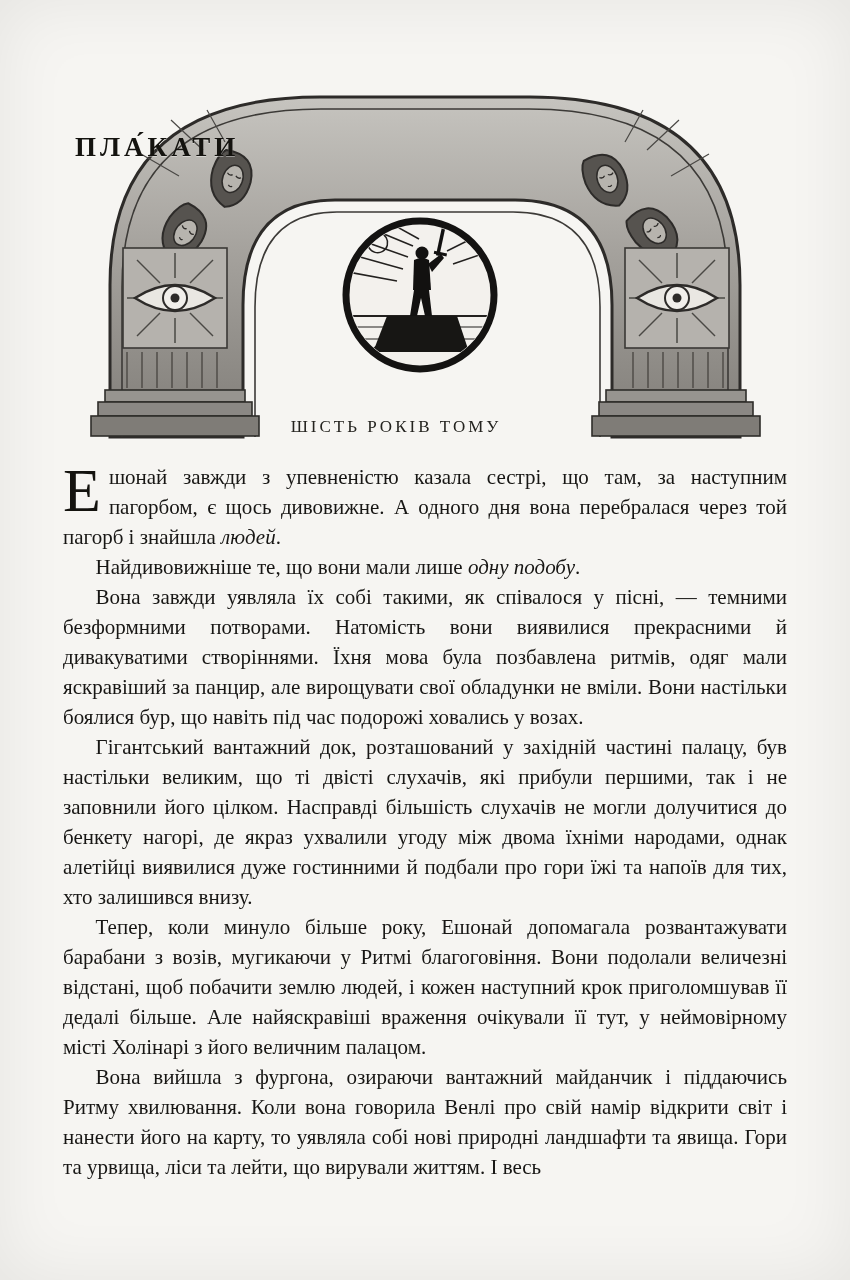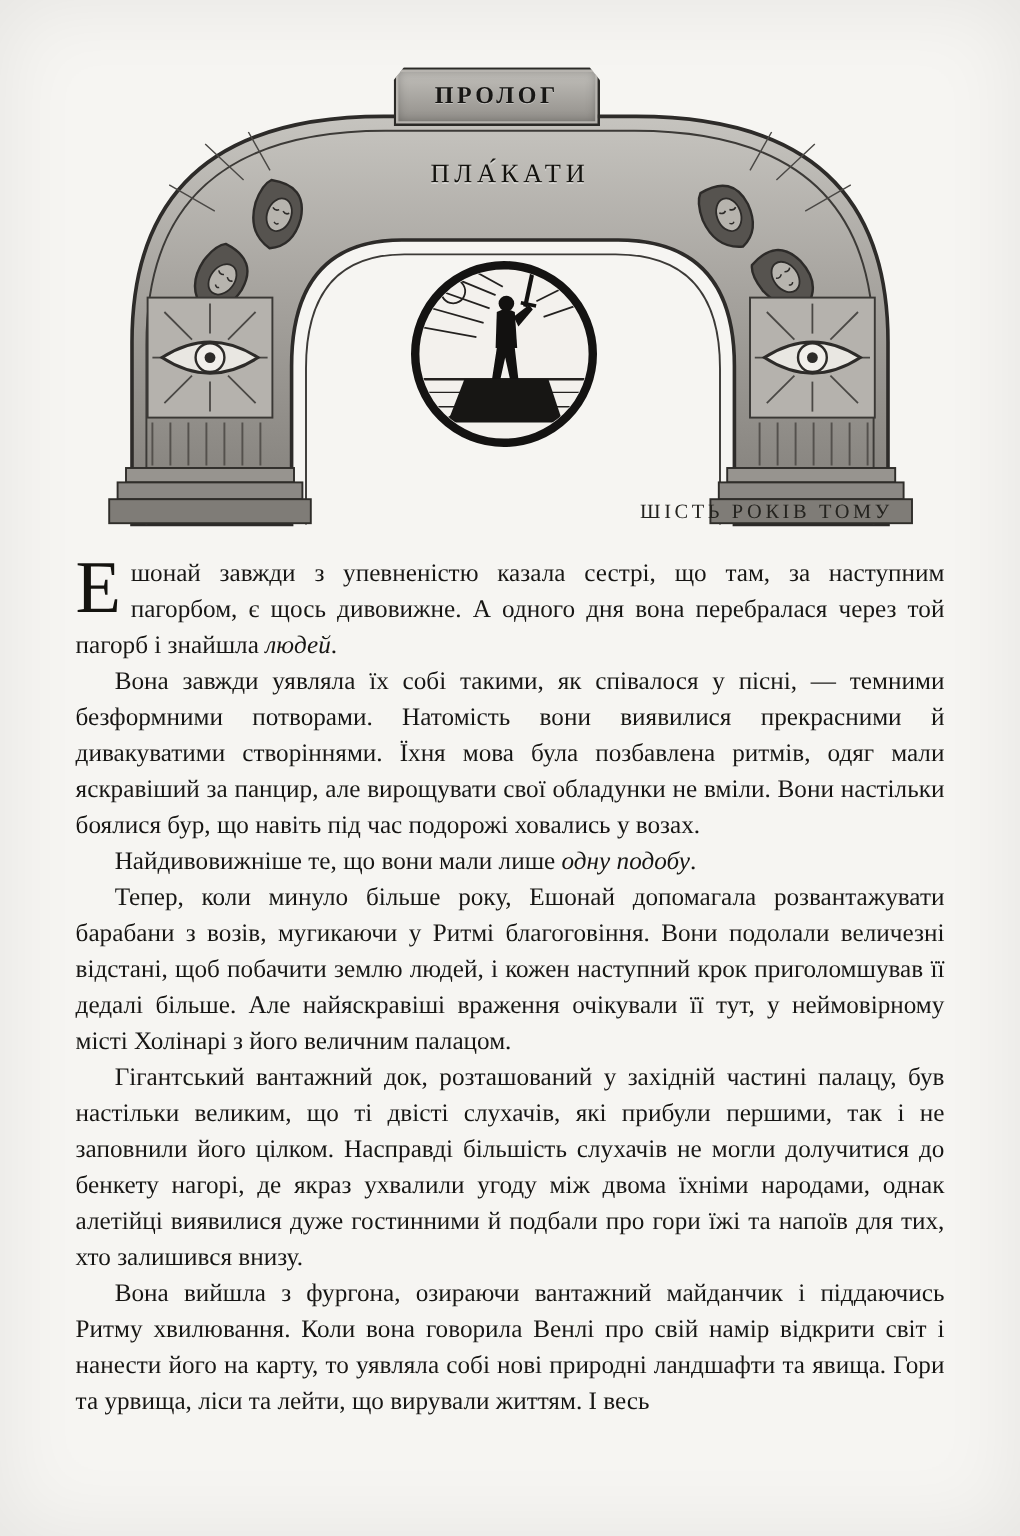--- a/index.html
+++ b/index.html
@@ -23,28 +23,29 @@
     border:2px solid #2b2a27;
     box-shadow:inset 0 0 0 2px #b7b4af, inset 0 0 10px rgba(0,0,0,.35);
     clip-path:polygon(5% 0,95% 0,100% 22%,100% 100%,0 100%,0 22%);
     display:flex;align-items:center;justify-content:center;
     font-weight:bold;font-size:20px;letter-spacing:3px;color:#171614;
     text-shadow:0 1px 0 rgba(255,255,255,.35);
     z-index:3;
   }
   .arch-title{
     position:absolute;left:75px;top:132px;width:700px;
-    text-align:center;font-weight:normal;font-size:22px;letter-spacing:4px;
+    text-align:left;font-weight:bold;font-size:27px;letter-spacing:4px;
     color:#14130f;text-shadow:0 1px 0 rgba(255,255,255,.4);
     z-index:3;
   }
   .section-heading{
     position:absolute;left:0;top:417px;width:744px;
-    text-align:right;font-size:17px;letter-spacing:3px;color:#24231f;
+    text-align:center;font-size:17px;letter-spacing:3px;color:#24231f;
     z-index:3;
+    padding-left:24px;
   }
   .body-text{
     position:absolute;left:63px;top:462px;width:724px;
     font-size:21px;line-height:30px;text-align:justify;color:#171614;
   }
   .body-text p{margin:0;text-indent:1.55em;}
   .body-text p.first{text-indent:0;}
   .dropcap{
     float:left;
     font-size:62px;line-height:52px;
@@ -176,29 +177,26 @@
             <path d="M353,214 L366,204 L369,208 L357,222 Z"></path>
             <rect x="364" y="176" width="3.5" height="30" transform="rotate(12 366 191)"></rect>
             <rect x="359" y="202" width="13" height="3" transform="rotate(12 365 203)"></rect>
             <path d="M339,240 L335,266 L342,266 L346,248 L350,266 L357,266 L354,240 Z"></path>
           </g>
         </g>
         <circle cx="345" cy="245" r="74" fill="none" stroke="#141312" stroke-width="7"></circle>
       </g>
     </svg>
 
-    <div class="plaque">
-      <span>ПРОЛОГ</span>
-    </div>
     <div class="arch-title">ПЛА́КАТИ</div>
     <div class="section-heading">ШІСТЬ РОКІВ ТОМУ</div>
   </div>
 
   <div class="body-text">
     <p class="first"><span class="dropcap">Е</span><span>шонай завжди з упевненістю казала сестрі, що там, за наступним пагорбом, є щось дивовижне. А одного дня вона перебралася через той пагорб і знайшла </span><em>людей</em><span>.</span></p>
+    <p><span>Найдивовижніше те, що вони мали лише </span><em>одну подобу</em><span>.</span></p>
     <p>Вона завжди уявляла їх собі такими, як співалося у пісні, — темними безформними потворами. Натомість вони виявилися прекрасними й дивакуватими створіннями. Їхня мова була позбавлена ритмів, одяг мали яскравіший за панцир, але вирощувати свої обладунки не вміли. Вони настільки боялися бур, що навіть під час подорожі ховались у возах.</p>
-    <p><span>Найдивовижніше те, що вони мали лише </span><em>одну подобу</em><span>.</span></p>
+    <p>Гігантський вантажний док, розташований у західній частині палацу, був настільки великим, що ті двісті слухачів, які прибули першими, так і не заповнили його цілком. Насправді більшість слухачів не могли долучитися до бенкету нагорі, де якраз ухвалили угоду між двома їхніми народами, однак алетійці виявилися дуже гостинними й подбали про гори їжі та напоїв для тих, хто залишився внизу.</p>
     <p>Тепер, коли минуло більше року, Ешонай допомагала розвантажувати барабани з возів, мугикаючи у Ритмі благоговіння. Вони подолали величезні відстані, щоб побачити землю людей, і кожен наступний крок приголомшував її дедалі більше. Але найяскравіші враження очікували її тут, у неймовірному місті Холінарі з його величним палацом.</p>
-    <p>Гігантський вантажний док, розташований у західній частині палацу, був настільки великим, що ті двісті слухачів, які прибули першими, так і не заповнили його цілком. Насправді більшість слухачів не могли долучитися до бенкету нагорі, де якраз ухвалили угоду між двома їхніми народами, однак алетійці виявилися дуже гостинними й подбали про гори їжі та напоїв для тих, хто залишився внизу.</p>
     <p>Вона вийшла з фургона, озираючи вантажний майданчик і піддаючись Ритму хвилювання. Коли вона говорила Венлі про свій намір відкрити світ і нанести його на карту, то уявляла собі нові природні ландшафти та явища. Гори та урвища, ліси та лейти, що вирували життям. І весь</p>
   </div>
 
 </div>
 
 </body></html>

